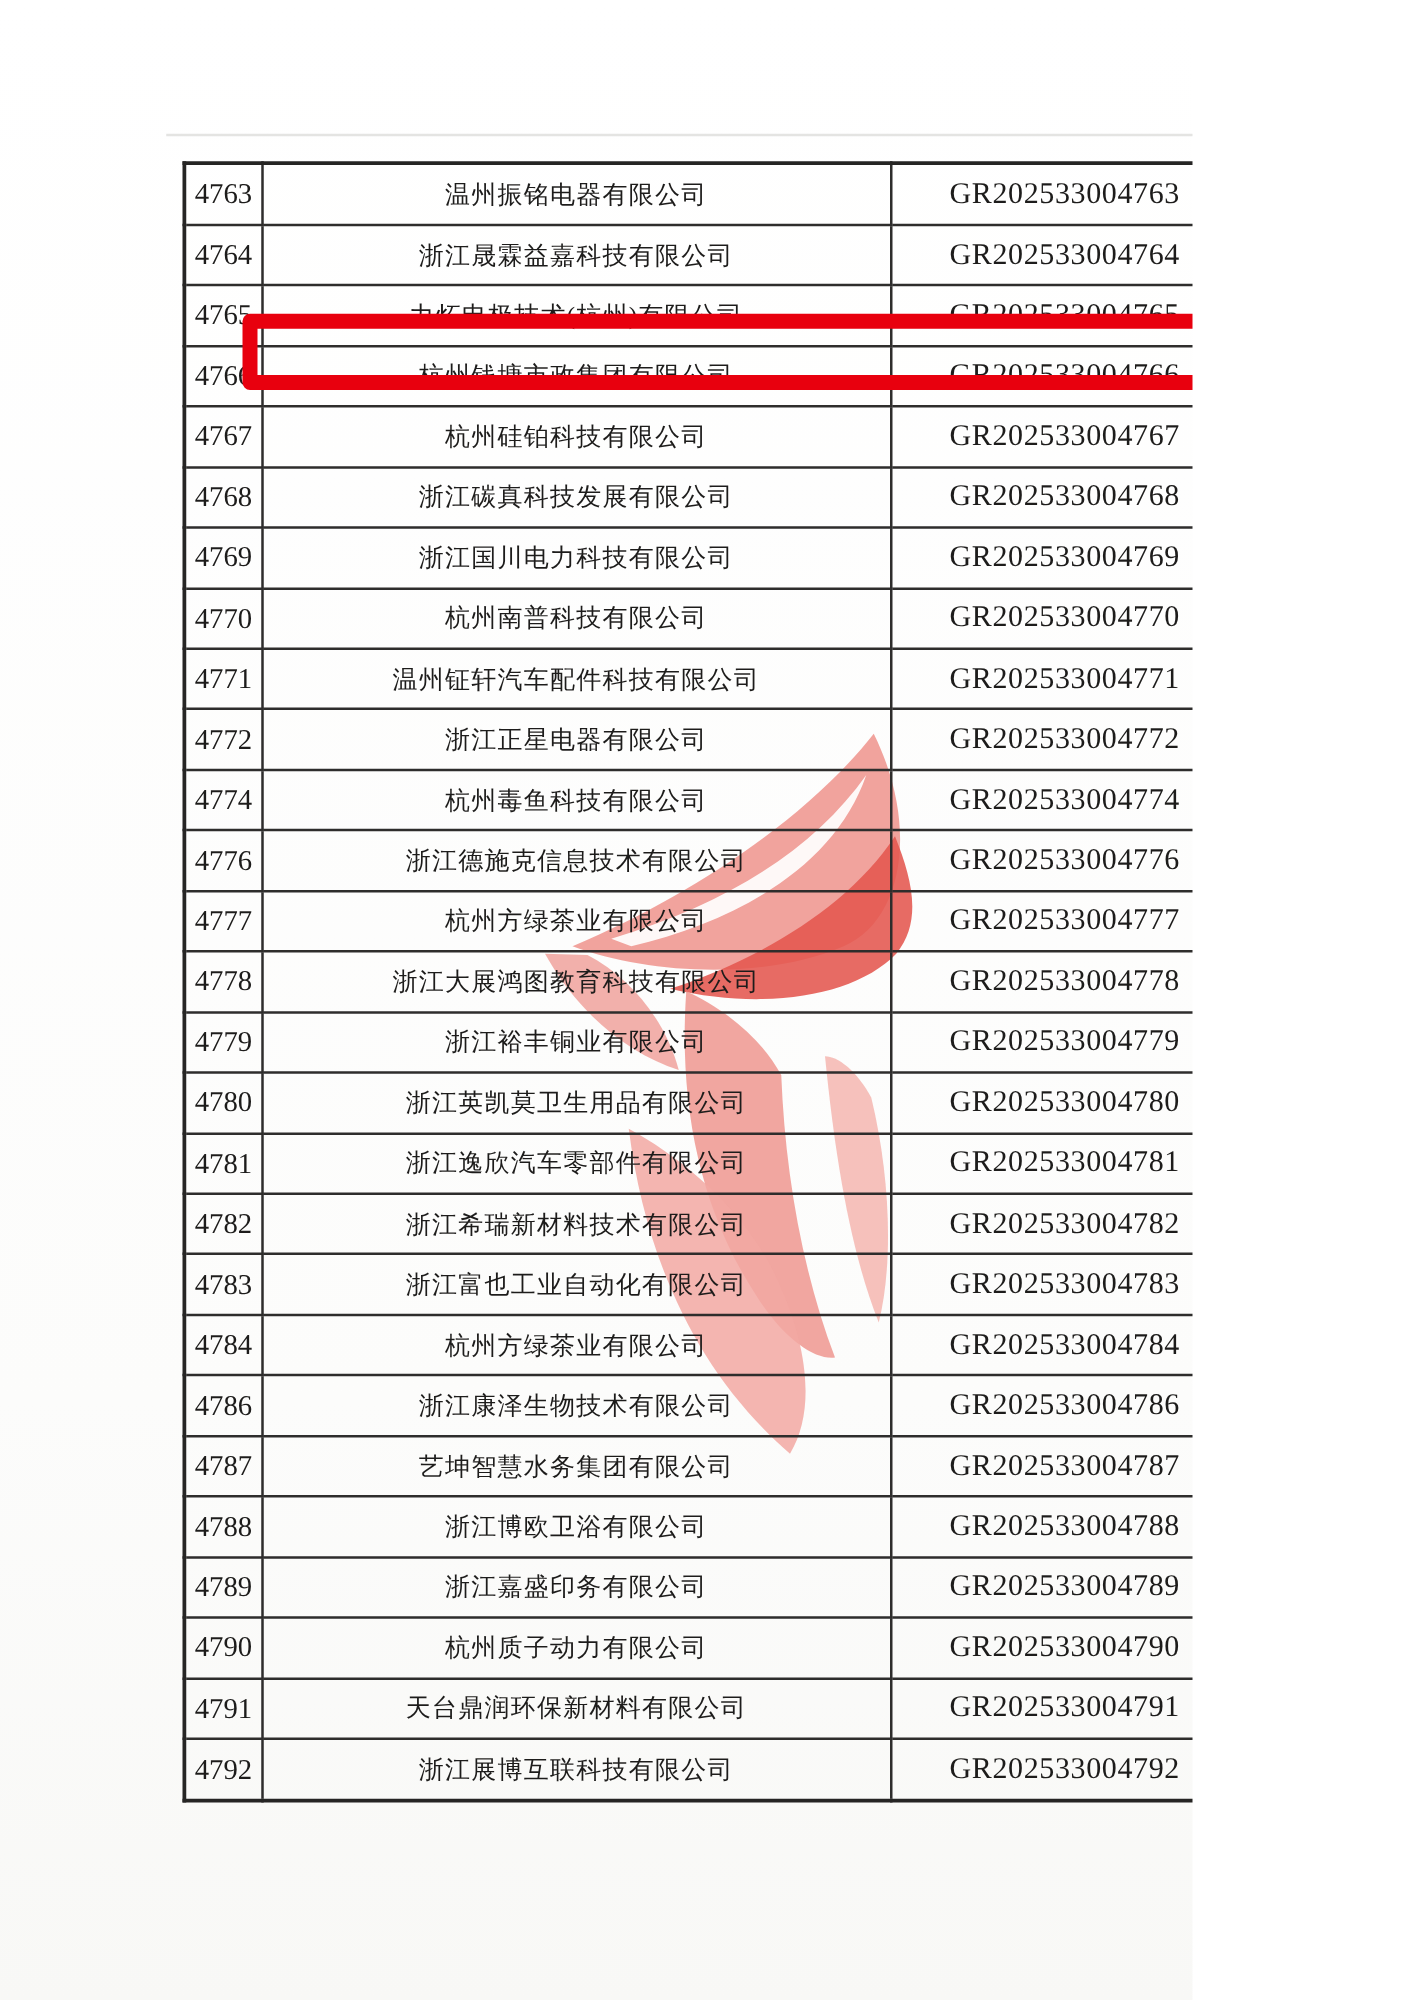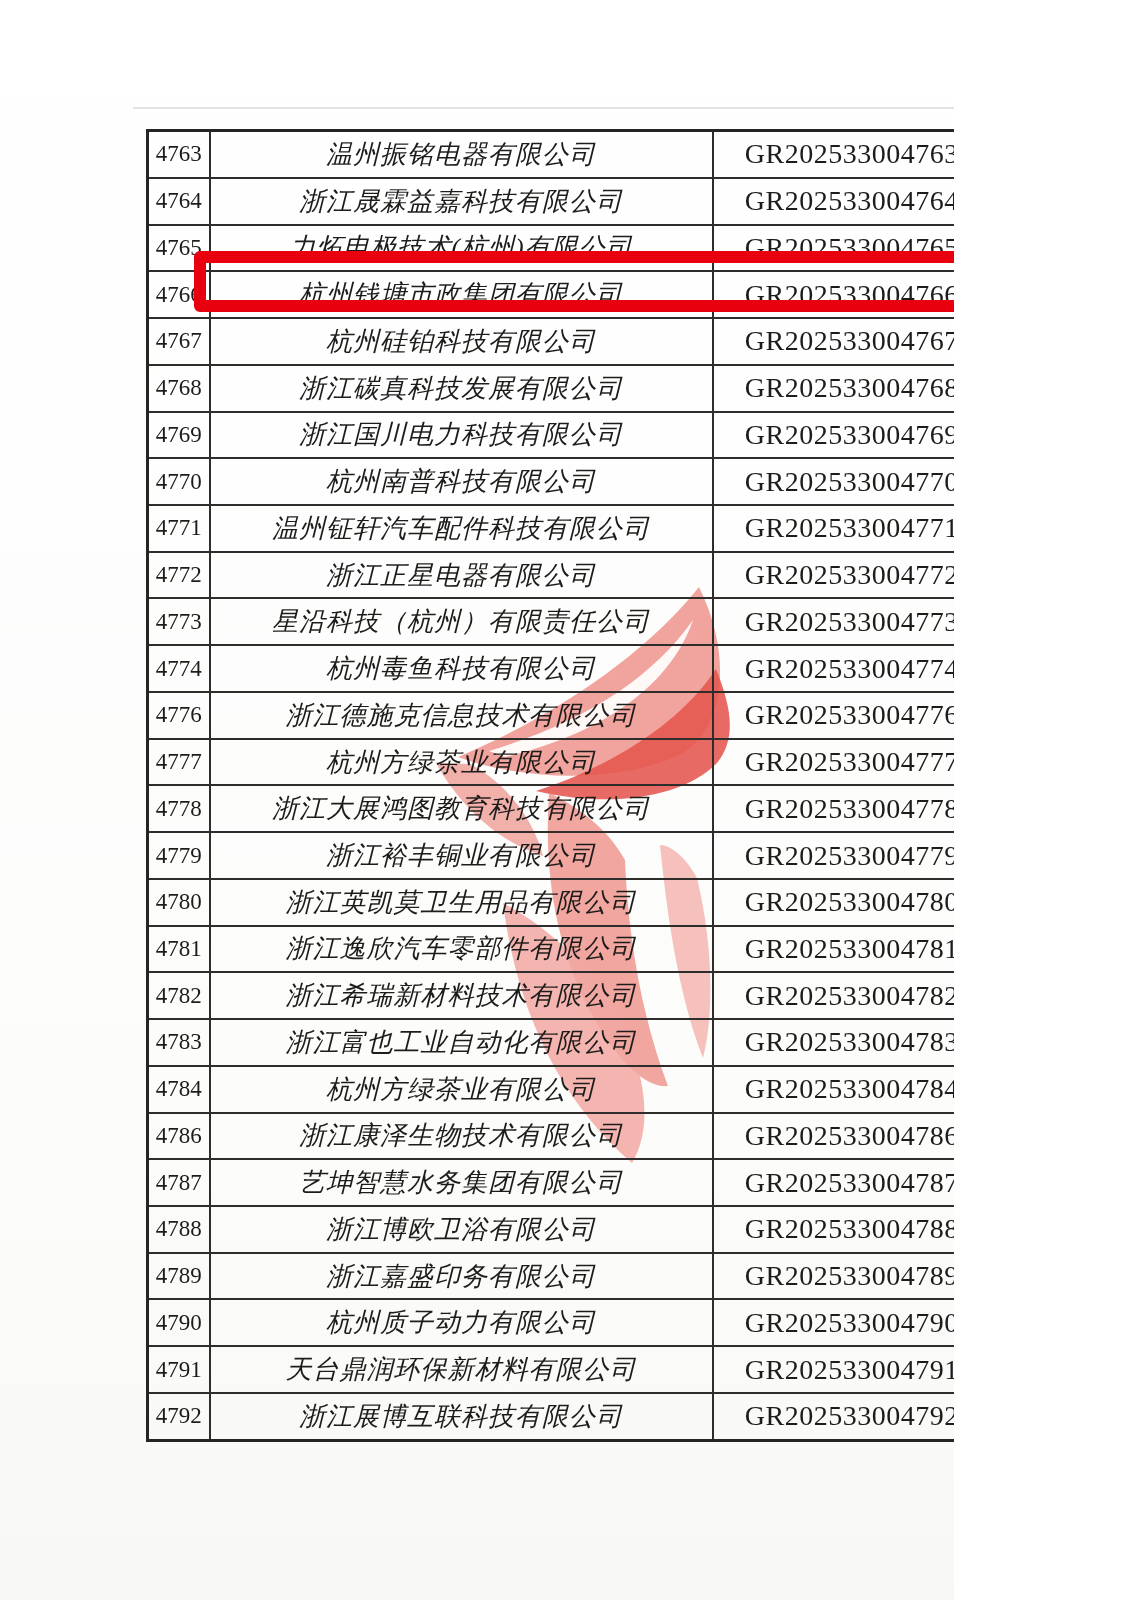--- a/index.html
+++ b/index.html
@@ -23,22 +23,22 @@
     border-collapse:collapse;table-layout:fixed;
     z-index:2;background:transparent;
   }
   table.company-table td{
     border:2px solid #2e2d2c;
     text-align:center;vertical-align:middle;
     color:#1d1c1b;padding:0;overflow:hidden;white-space:nowrap;
   }
   table.company-table{border:3px solid #262524;}
   td.td-no{font-size:23px;}
-  td.td-company{font-size:26px;letter-spacing:1px;font-style:italic;}
-  td.td-code{font-size:28px;letter-spacing:0.5px;}
+  td.td-company{font-size:20px;letter-spacing:1px;}
+  td.td-code{font-size:24px;letter-spacing:0.5px;}
   .highlight-box{
     position:absolute;left:194px;width:812px;height:61px;
     border:12px solid #e8000e;border-radius:6px;
     box-sizing:border-box;z-index:3;
     pointer-events:none;
   }
 </style>
 </head>
 <body>
 
@@ -114,25 +114,20 @@
           <td class="td-no">4771</td>
           <td class="td-company">温州钲轩汽车配件科技有限公司</td>
           <td class="td-code">GR202533004771</td>
         </tr>
         <tr>
           <td class="td-no">4772</td>
           <td class="td-company">浙江正星电器有限公司</td>
           <td class="td-code">GR202533004772</td>
         </tr>
         <tr>
-          <td class="td-no">4773</td>
-          <td class="td-company">星沿科技（杭州）有限责任公司</td>
-          <td class="td-code">GR202533004773</td>
-        </tr>
-        <tr>
           <td class="td-no">4774</td>
           <td class="td-company">杭州毒鱼科技有限公司</td>
           <td class="td-code">GR202533004774</td>
         </tr>
         <tr>
           <td class="td-no">4776</td>
           <td class="td-company">浙江德施克信息技术有限公司</td>
           <td class="td-code">GR202533004776</td>
         </tr>
         <tr>

